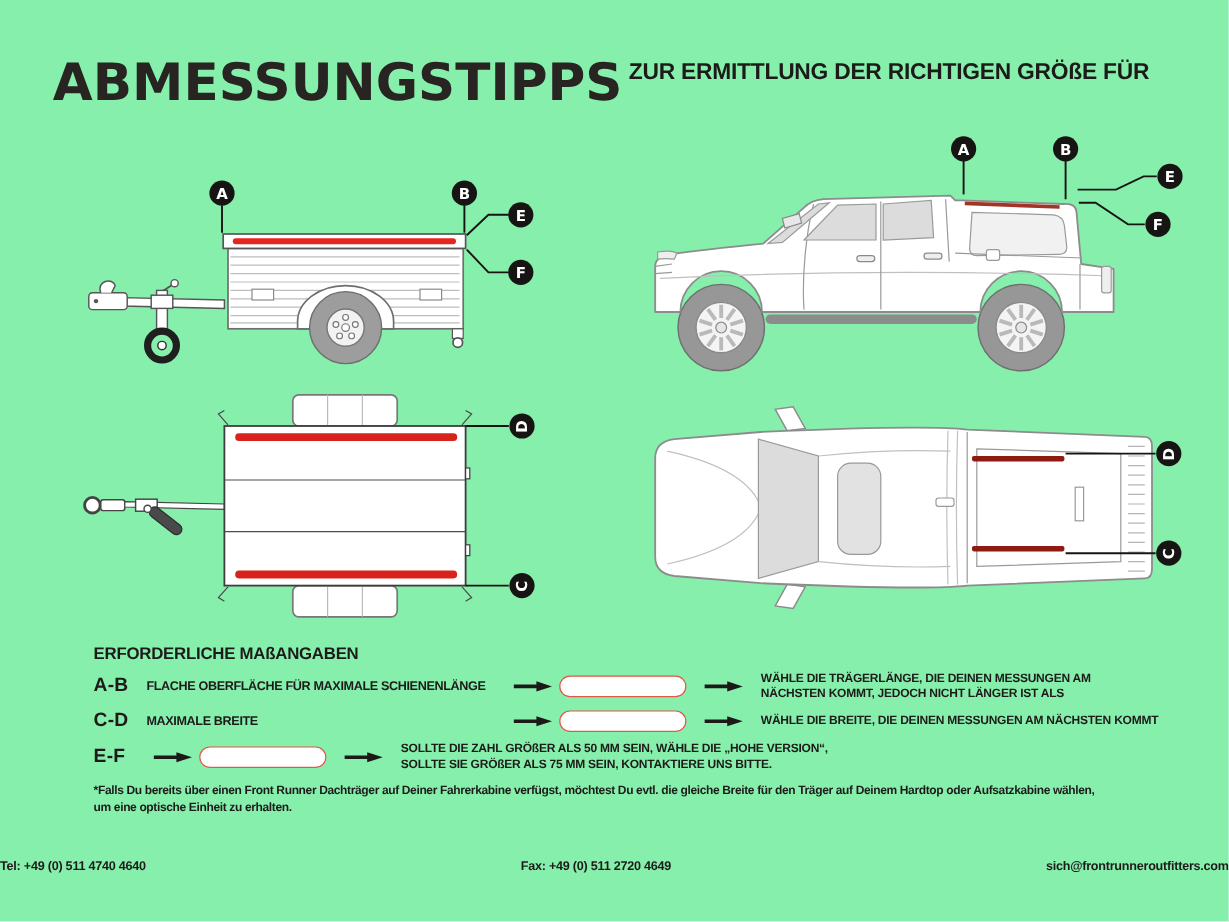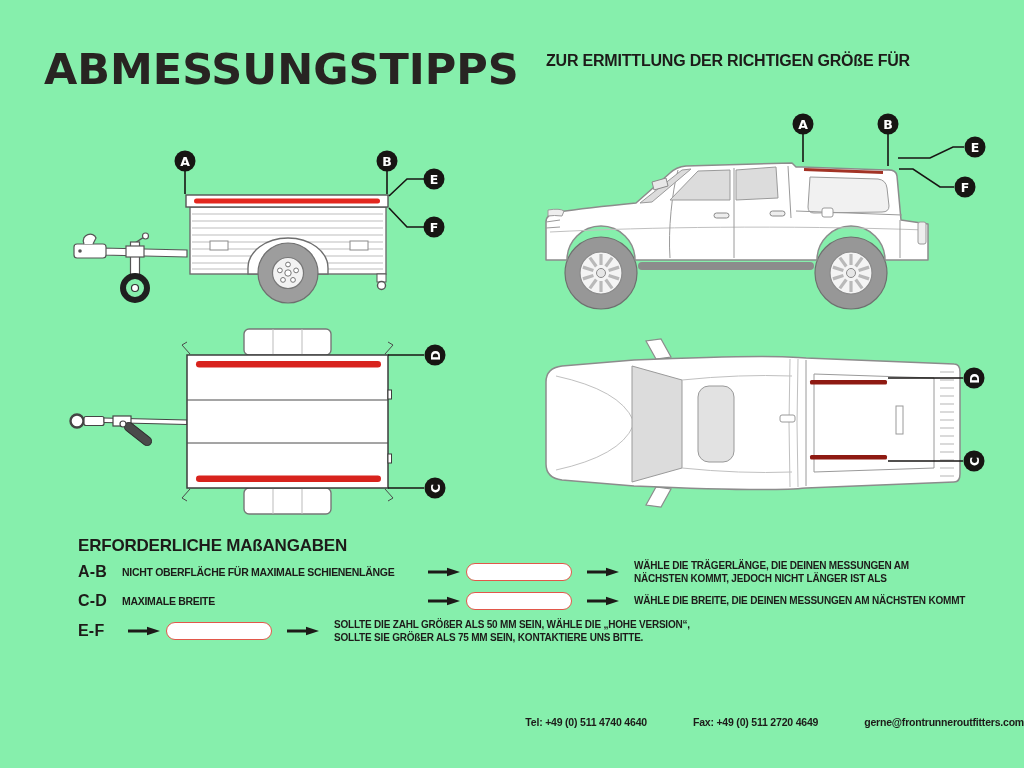--- a/index.html
+++ b/index.html
@@ -1,46 +1,46 @@
 <!DOCTYPE html>
 <html><head>
 <meta charset="utf-8">
 <style>
   html,body{margin:0;padding:0;background:#fff;}
   .page{position:relative;width:1024px;height:768px;background:#86efac;overflow:hidden;
         font-family:"Liberation Sans",sans-serif;color:#1d1b19;}
   .title{position:absolute;left:44px;top:44px;font-family:"DejaVu Sans",sans-serif;
          font-weight:800;font-size:43px;letter-spacing:0;color:#282422;white-space:nowrap;}
-  .subtitle{position:absolute;left:546px;top:50px;font-weight:700;font-size:16px;
+  .subtitle{position:absolute;left:524px;top:50px;font-weight:700;font-size:19px;
             line-height:21px;letter-spacing:-0.2px;color:#1d1b19;}
   .diagram{position:absolute;}
   #diag-trailer-side{left:40px;top:116px;}
   #diag-truck-side{left:530px;top:110px;}
   #diag-trailer-top{left:45px;top:318px;}
   #diag-truck-top{left:530px;top:328px;}
 
-  .measure-heading{position:absolute;top:536px;left:78px;font-size:17px;font-weight:700;letter-spacing:-0.2px;}
+  .measure-heading{position:absolute;top:536px;left:78px;font-size:14px;font-weight:700;letter-spacing:-0.2px;}
   .measure-note{position:absolute;top:536.5px;left:248px;font-size:10.5px;font-weight:700;
                 letter-spacing:-0.3px;color:#e0241d;}
   .mrow{position:absolute;left:78px;display:flex;align-items:center;}
   #row-ab{top:556px;height:32px;}
   #row-cd{top:588px;height:26px;}
   #row-ef{top:612px;height:38px;}
   .rid{width:44px;font-weight:700;font-size:16px;letter-spacing:0.2px;}
   .rlabel{width:300px;font-weight:700;font-size:10.5px;line-height:13px;letter-spacing:-0.3px;white-space:pre-line;}
   .arrowbox{width:44px;display:flex;justify-content:center;align-items:center;}
   .arrowbox2{width:62px;display:flex;justify-content:center;align-items:center;}
   .pill{width:104px;height:16px;border:1.3px solid #e2574a;border-radius:11px;background:#fff;}
   .rdesc{width:392px;font-weight:700;font-size:10px;line-height:13.5px;letter-spacing:-0.2px;white-space:pre-line;}
 
   .fn{position:absolute;left:78px;font-size:10px;font-weight:700;letter-spacing:-0.3px;
       line-height:14px;white-space:pre-line;width:930px;}
   #fn-asterisk{top:653px;}
   #fn-hinweis{top:690px;}
-  .contact{position:absolute;top:716px;left:0;width:1024px;display:flex;justify-content:flex-end;
+  .contact{position:absolute;top:716px;left:0;width:1024px;display:flex;justify-content:space-between;
            gap:46px;font-size:10.5px;font-weight:700;letter-spacing:-0.2px;}
 
   
   .ln{stroke:#171513;stroke-width:1.6;fill:none;}
   .badge-c{fill:#171513;}
   .badge-t{fill:#ffffff;font-size:12.5px;font-weight:700;
            font-family:"DejaVu Sans",sans-serif;text-anchor:middle;dominant-baseline:central;}
   .veh{stroke:#8c8c8c;stroke-width:1.5;fill:#ffffff;stroke-linejoin:round;}
   .veh-thin{stroke:#9a9a9a;stroke-width:1;fill:none;}
   .veh-lite{stroke:#c0c0c0;stroke-width:1;fill:none;}
@@ -255,21 +255,21 @@
     <g>
       <circle class="badge-c" cx="444" cy="133" r="10.5"></circle>
       <text class="badge-t" x="444" y="133.5" transform="rotate(-90 444 133.5)">C</text>
     </g>
   </svg>
 
   <div class="measure-heading">ERFORDERLICHE MAßANGABEN</div>
 
   <div class="mrow" id="row-ab">
     <div class="rid">A-B</div>
-    <div class="rlabel">NICHT OBERFLÄCHE FÜR MAXIMALE SCHIENENLÄNGE</div>
+    <div class="rlabel">FLACHE OBERFLÄCHE FÜR MAXIMALE SCHIENENLÄNGE</div>
     <div class="arrowbox">
       <svg width="32" height="12" viewBox="0 0 32 12">
           <path d="M0,4.5 H19 V1.8 L32,6 L19,10.2 V7.5 H0 Z" fill="#1c1a18"></path>
         </svg>
     </div>
     <div class="pill"></div>
     <div class="arrowbox2">
       <svg width="32" height="12" viewBox="0 0 32 12">
           <path d="M0,4.5 H19 V1.8 L32,6 L19,10.2 V7.5 H0 Z" fill="#1c1a18"></path>
         </svg>
@@ -305,20 +305,22 @@
     <div class="pill"></div>
     <div class="arrowbox2">
       <svg width="32" height="12" viewBox="0 0 32 12">
           <path d="M0,4.5 H19 V1.8 L32,6 L19,10.2 V7.5 H0 Z" fill="#1c1a18"></path>
         </svg>
     </div>
     <div class="rdesc">SOLLTE DIE ZAHL GRÖßER ALS 50 MM SEIN, WÄHLE DIE „HOHE VERSION“,
 SOLLTE SIE GRÖßER ALS 75 MM SEIN, KONTAKTIERE UNS BITTE.</div>
   </div>
 
+  <div class="fn" id="fn-asterisk">*Falls Du bereits über einen Front Runner Dachträger auf Deiner Fahrerkabine verfügst, möchtest Du evtl. die gleiche Breite für den Träger auf Deinem Hardtop oder Aufsatzkabine wählen,
+  um eine optische Einheit zu erhalten.</div>
 
   <div class="contact">
     <span>Tel: +49 (0) 511 4740 4640</span>
     <span>Fax: +49 (0) 511 2720 4649</span>
-    <span>gerne@frontrunneroutfitters.com</span>
+    <span>sich@frontrunneroutfitters.com</span>
   </div>
 
 </div>
 
 </body></html>

